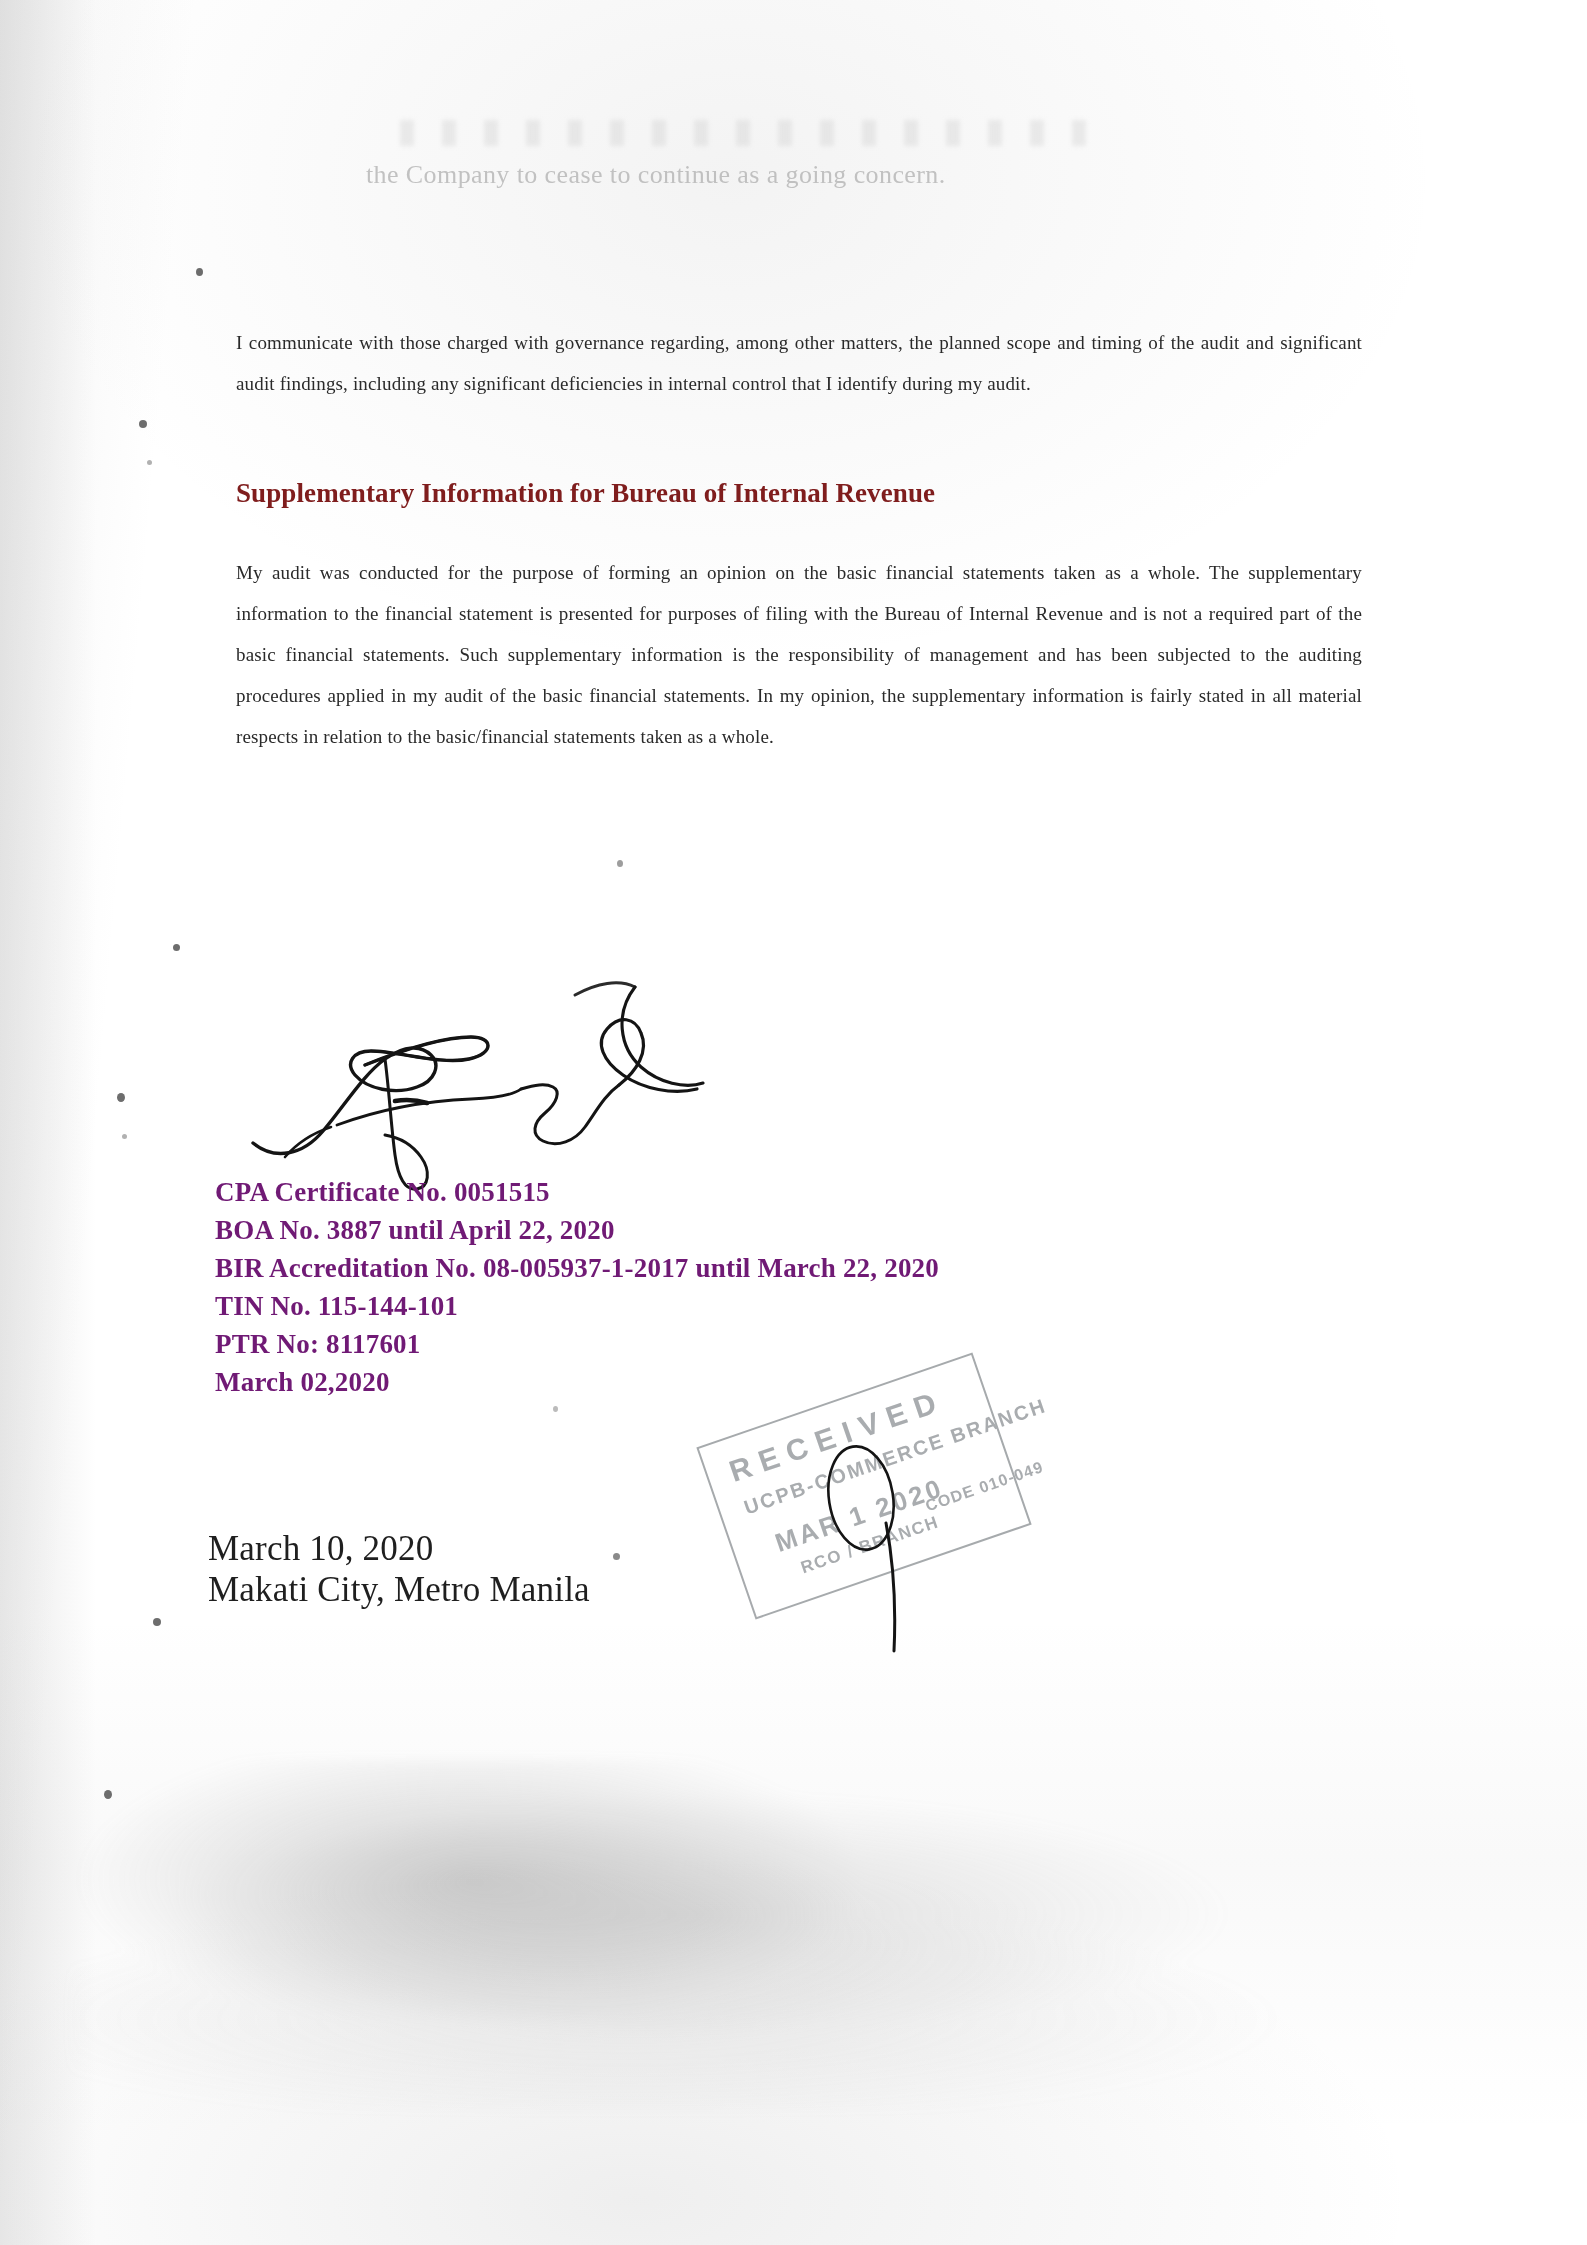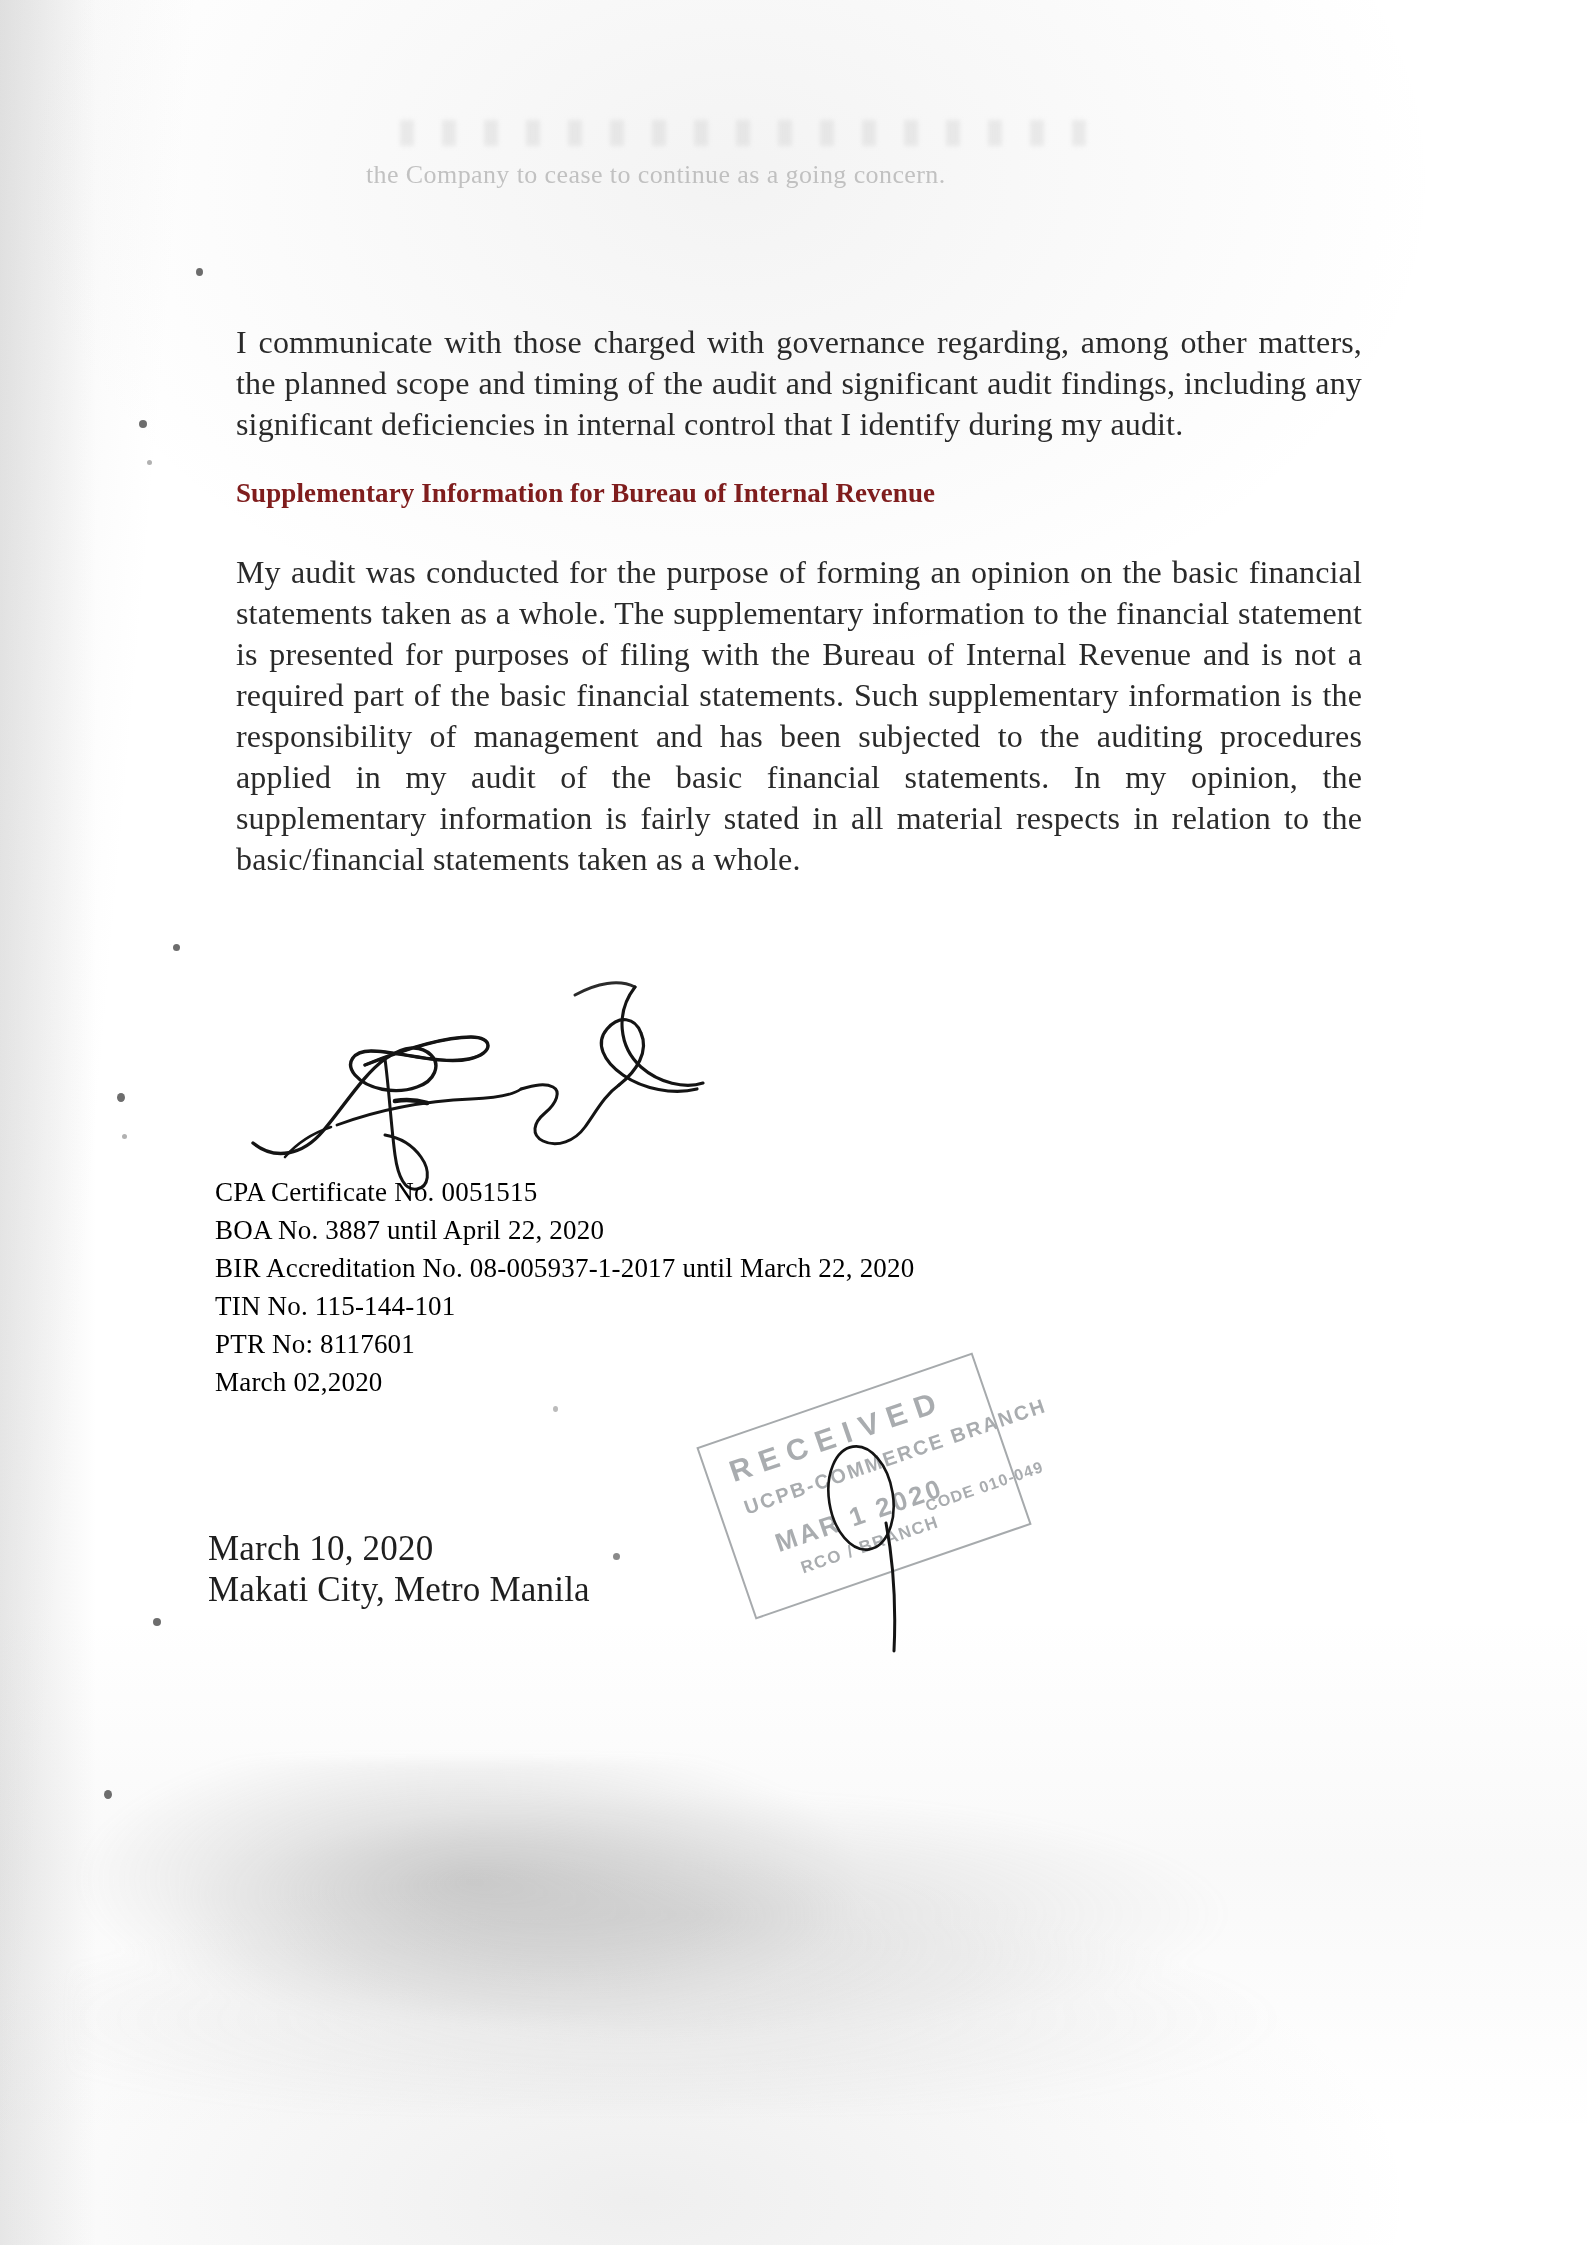--- a/index.html
+++ b/index.html
@@ -87,21 +87,21 @@
   
   .body-col {
     position: absolute;
     left: 236px;
     width: 1126px;
   }
 
   p.para {
     margin: 0;
     text-align: justify;
-    font-size: 32px;
+    font-size: 19px;
     line-height: 41px;
     letter-spacing: .15px;
     color: #2a2a2a;
   }
 
   .p1 { top: 322px; }
   .p2 { top: 552px; }
 
   h2.section-head {
     position: absolute;
@@ -137,22 +137,23 @@
     font-weight: bold;
     letter-spacing: .6px;
     color: #141414;
     line-height: 44px;
   }
   .cred-line {
     margin: 0;
     font-size: 27px;
     line-height: 38px;
     letter-spacing: .2px;
-    color: #000000;
+    color: #701a75;
     white-space: nowrap;
+    font-weight: bold;
   }
 
   
   .date-block {
     position: absolute;
     left: 208px;
     top: 1528px;
   }
   .date-line {
     margin: 0;

